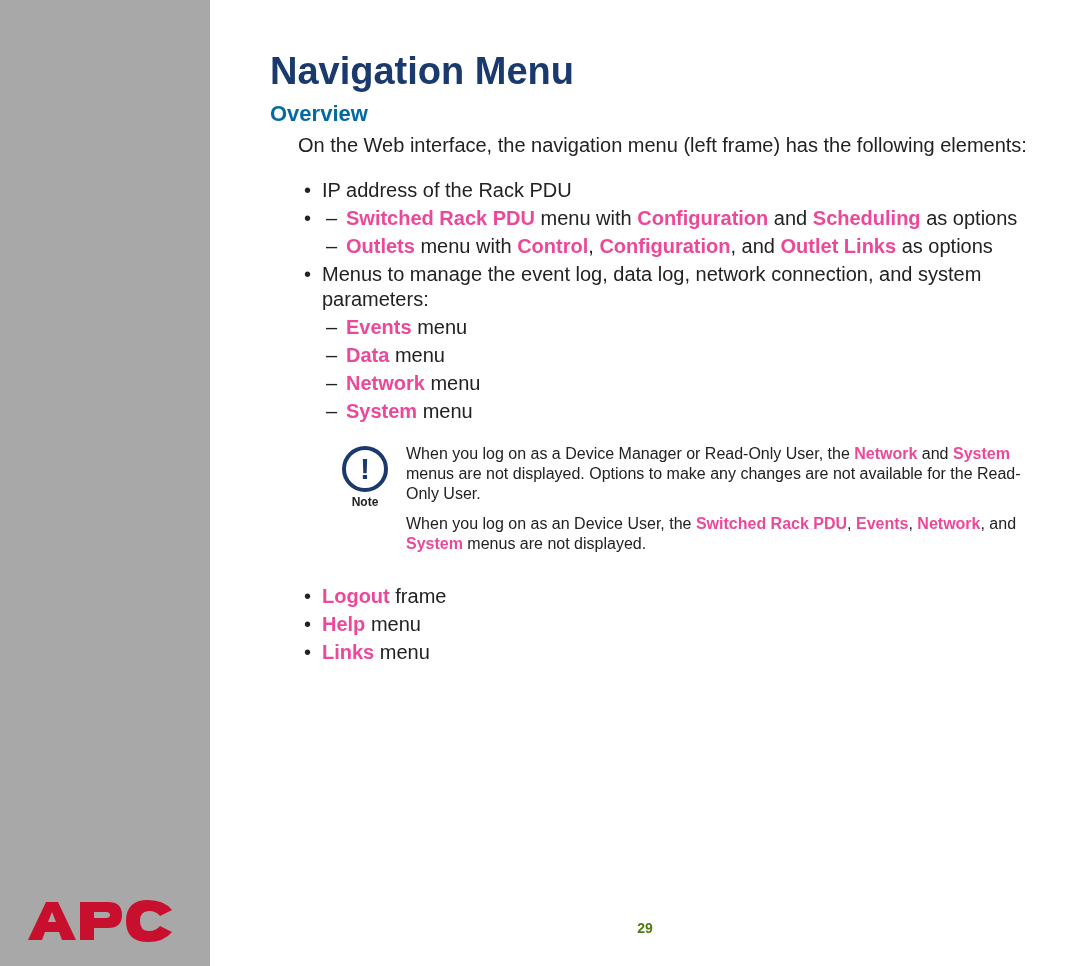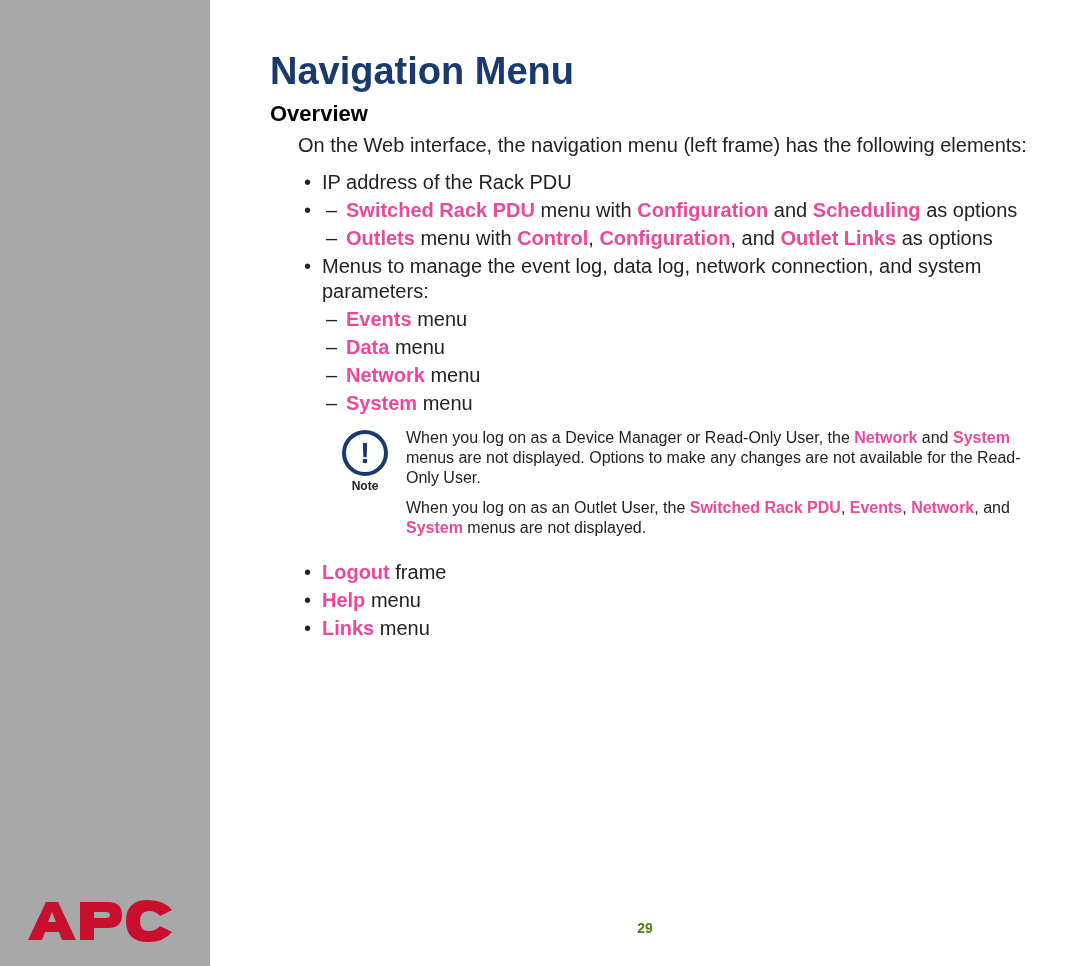--- a/index.html
+++ b/index.html
@@ -45,38 +45,38 @@
     position: relative;
   }
   .h1 {
     color: #1a3a6e;
     font-size: 38px;
     font-weight: 700;
     margin: 0 0 8px 0;
     font-family: Arial, Helvetica, sans-serif;
   }
   .h2 {
-    color: #000000;
+    color: #0369a1;
     font-size: 22px;
     font-weight: 700;
     margin: 4px 0 6px 0;
   }
   .body-text {
     font-size: 20px;
     color: #222;
     line-height: 1.25;
     margin-left: 28px;
   }
   .body-text p {
     margin: 4px 0;
   }
   ul.bullet {
     list-style: none;
     padding-left: 0;
-    margin: 12px 0;
+    margin: 20px 0;
   }
   ul.bullet > li {
     position: relative;
     padding-left: 24px;
     margin: 3px 0;
   }
   ul.bullet > li::before {
     content: "•";
     position: absolute;
     left: 6px;
@@ -217,21 +217,21 @@
           <div class="note-icon">
             <span class="note-bang">!</span>
           </div>
           <div class="note-label">Note</div>
         </div>
         <div class="note-text">
           <p>
             <span>When you log on as a Device Manager or Read-Only User, the </span><span class="kw">Network</span><span> and </span><span class="kw">System</span><span> menus are not displayed. Options to make any changes are not available for the Read-Only User.</span>
           </p>
           <p>
-            <span>When you log on as an Outlet User, the </span><span class="kw">Switched Rack PDU</span><span>, </span><span class="kw">Events</span><span>, </span><span class="kw">Network</span><span>, and </span><span class="kw">System</span><span> menus are not displayed.</span>
+            <span>When you log on as an Device User, the </span><span class="kw">Switched Rack PDU</span><span>, </span><span class="kw">Events</span><span>, </span><span class="kw">Network</span><span>, and </span><span class="kw">System</span><span> menus are not displayed.</span>
           </p>
         </div>
       </div>
 
       <ul class="bullet">
         <li><span class="kw">Logout</span><span> frame</span></li>
         <li><span class="kw">Help</span><span> menu</span></li>
         <li><span class="kw">Links</span><span> menu</span></li>
       </ul>
     </div>

